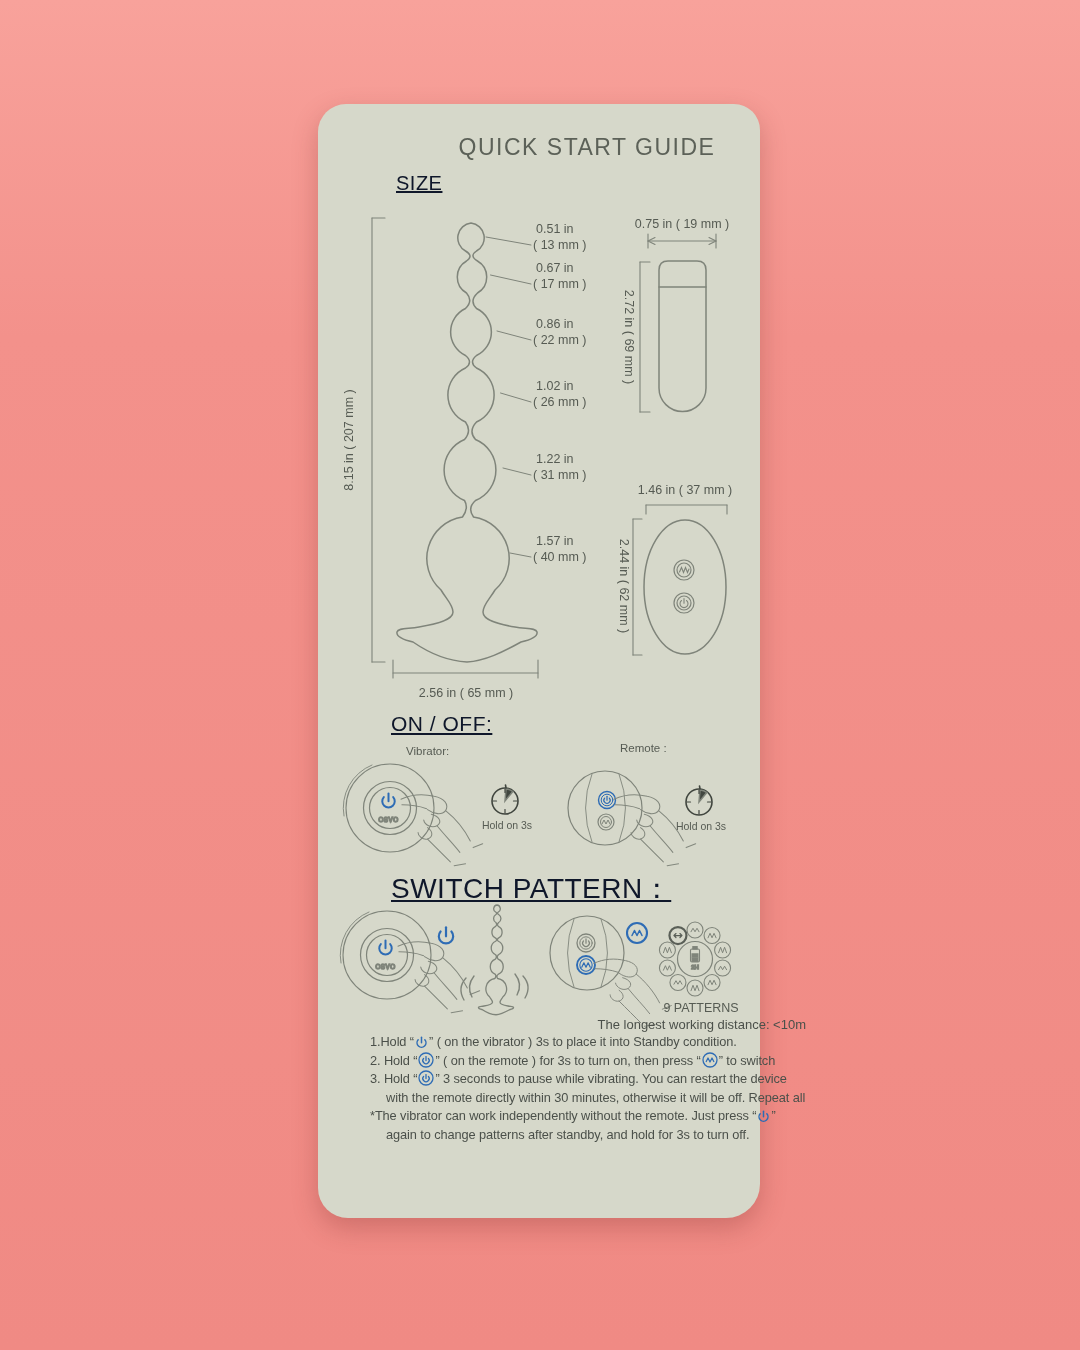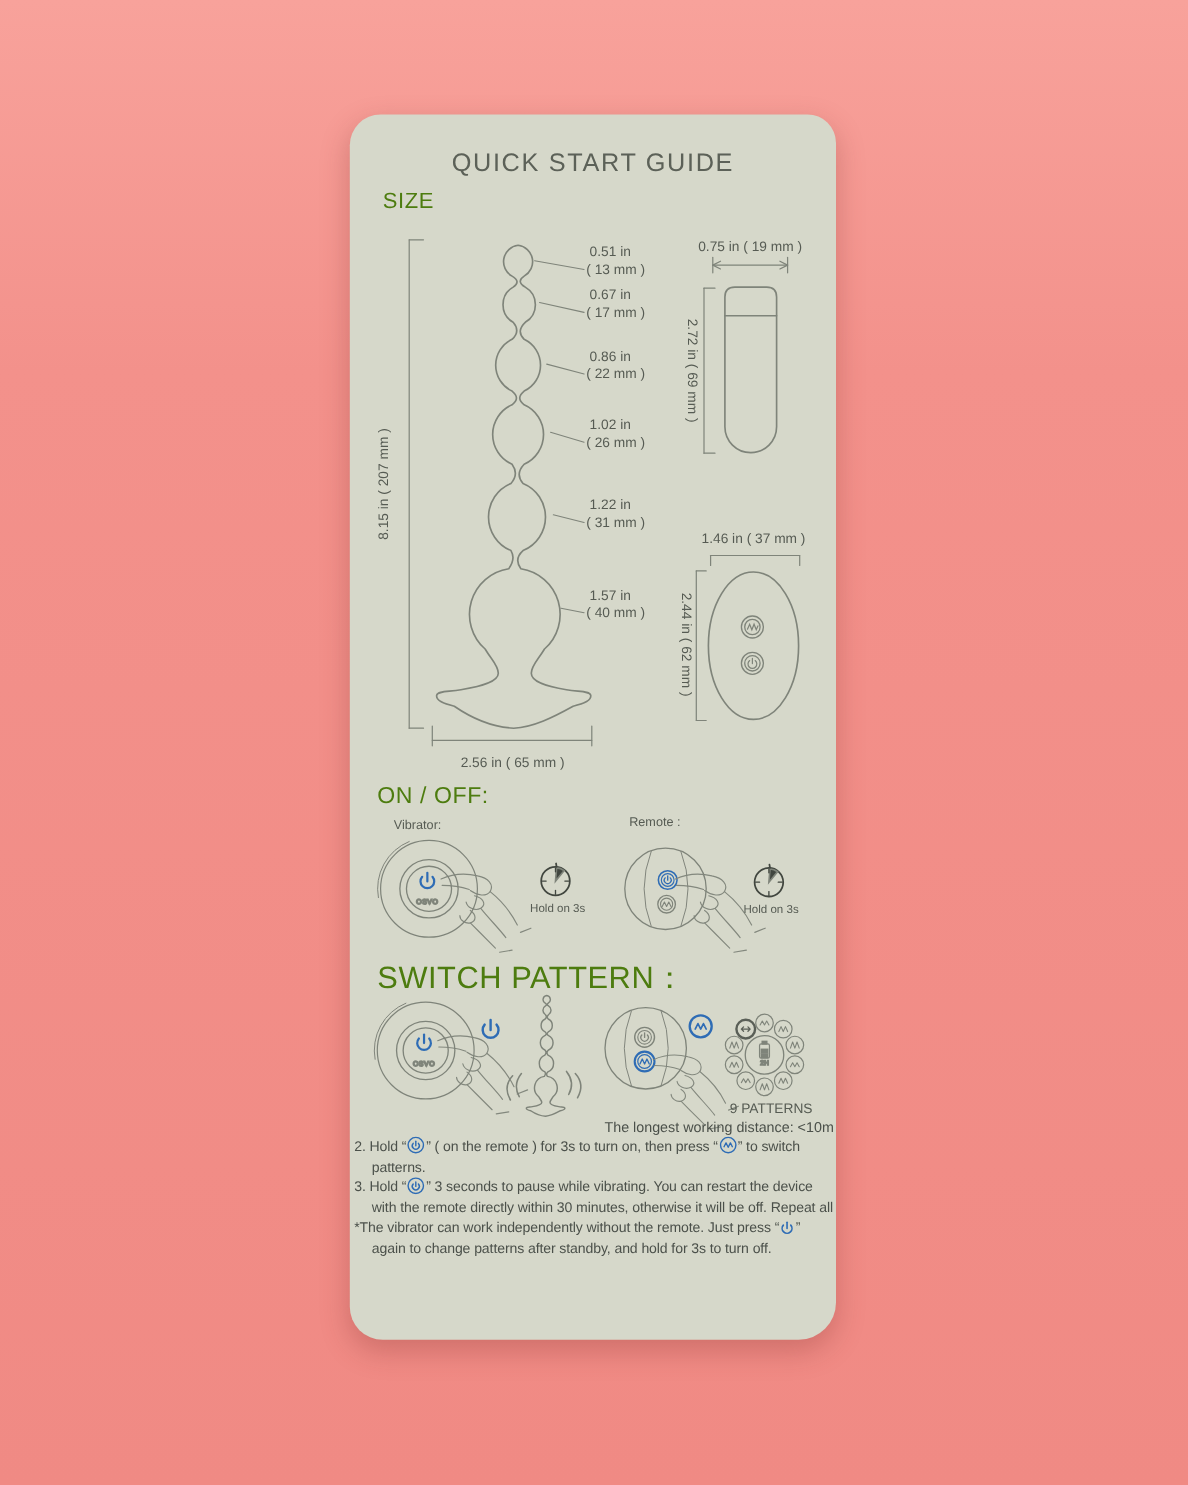--- a/index.html
+++ b/index.html
@@ -7,24 +7,24 @@
     width:1080px;height:1350px;position:relative;overflow:hidden;
     background:linear-gradient(180deg,#f8a29b 0%,#f3918b 25%,#f08a84 100%);
     font-family:"Liberation Sans",sans-serif;
   }
   .card{
     position:absolute;left:318px;top:104px;width:442px;height:1114px;
     background:#d6d8ca;border-radius:28px 26px 34px 30px;
     box-shadow:0 10px 26px rgba(120,40,36,.28);
   }
   #overlay{position:absolute;left:0;top:0;}
-  .abs{position:absolute;white-space:nowrap;}
+  .abs{position:absolute;white-space:nowrap;padding-left:48px;}
   .title{left:318px;top:134px;width:442px;text-align:center;
     font-size:23px;letter-spacing:1.5px;color:#5c6158;}
-  .h2{font-size:20px;color:#4d7c0f;letter-spacing:.5px;}
+  .h2{font-size:20px;color:#0f172a;letter-spacing:.5px;text-decoration:underline;}
   .size-h{left:348px;top:172px;}
   .onoff-h{left:343px;top:712px;font-size:21px;}
   .switch-h{left:343px;top:870px;font-size:28px;}
   .mini-label{font-size:11.5px;color:#565b53;}
   .vib-label{left:358px;top:745px;}
   .rem-label{left:572px;top:742px;}
   .distance{left:430px;top:1017px;width:328px;text-align:right;
     font-size:13px;color:#4b504a;}
   #instructions{left:322px;top:1033px;font-size:12.8px;color:#4b504a;
     letter-spacing:-.1px;}
@@ -365,29 +365,32 @@
 </svg>
 
 <div class="abs title">QUICK START GUIDE</div>
 <div class="abs h2 size-h">SIZE</div>
 <div class="abs h2 onoff-h">ON / OFF:</div>
 <div class="abs mini-label vib-label">Vibrator:</div>
 <div class="abs mini-label rem-label">Remote :</div>
 <div class="abs h2 switch-h">SWITCH PATTERN：</div>
 <div class="abs distance">The longest working distance: &lt;10m</div>
 <div class="abs" id="instructions">
+    <div class="iline">1.Hold  “<span class="inline-icon"><svg width="13" height="14" viewBox="0 0 14 14">
+          <path d="M 3.4000000000000004,4.6 A 4.8 4.8 0 1 0 10.6,4.6" stroke="#2e6cb5" stroke-width="1.6" fill="none" stroke-linecap="round"></path>
+          <line x1="7" y1="1.7999999999999998" x2="7" y2="7.8" stroke="#2e6cb5" stroke-width="1.6" stroke-linecap="round"></line>
+        </svg></span>”  ( on the vibrator ) 3s to place it into Standby condition.</div>
     <div class="iline">2. Hold  “<span class="inline-icon"><svg width="16" height="16" viewBox="0 0 16 16">
       <circle cx="8" cy="8" r="7" stroke="#2e6cb5" stroke-width="1.3" fill="none"></circle>
       <path d="M 5.6240000000000006,6.420000000000001 A 3.1679999999999997 3.1679999999999997 0 1 0 10.376,6.420000000000001" stroke="#2e6cb5" stroke-width="1.3" fill="none" stroke-linecap="round"></path>
           <line x1="8" y1="4.572000000000001" x2="8" y2="8.532" stroke="#2e6cb5" stroke-width="1.3" stroke-linecap="round"></line>
         </svg></span>”  ( on the remote ) for 3s to turn on, then press  “<span class="inline-icon"><svg width="16" height="16" viewBox="0 0 16 16">
       <circle cx="8" cy="8" r="7" stroke="#2e6cb5" stroke-width="1.3" fill="none"></circle>
       <polyline points="4,10 6,6 8,10 10,6 12,10" stroke="#2e6cb5" stroke-width="1.2" fill="none" stroke-linejoin="round"></polyline>
         </svg></span>”  to switch</div>
-    <div class="iline indent">patterns.</div>
     <div class="iline">3. Hold  “<span class="inline-icon"><svg width="16" height="16" viewBox="0 0 16 16">
       <circle cx="8" cy="8" r="7" stroke="#2e6cb5" stroke-width="1.3" fill="none"></circle>
       <path d="M 5.6240000000000006,6.420000000000001 A 3.1679999999999997 3.1679999999999997 0 1 0 10.376,6.420000000000001" stroke="#2e6cb5" stroke-width="1.3" fill="none" stroke-linecap="round"></path>
           <line x1="8" y1="4.572000000000001" x2="8" y2="8.532" stroke="#2e6cb5" stroke-width="1.3" stroke-linecap="round"></line>
         </svg></span>”  3 seconds to pause while vibrating. You can restart the device</div>
     <div class="iline indent">with the remote directly within 30 minutes, otherwise it will be off. Repeat all</div>
     <div class="iline">*The vibrator can work independently without the remote. Just press   “<span class="inline-icon"><svg width="13" height="14" viewBox="0 0 14 14">
           <path d="M 3.4000000000000004,4.6 A 4.8 4.8 0 1 0 10.6,4.6" stroke="#2e6cb5" stroke-width="1.6" fill="none" stroke-linecap="round"></path>
           <line x1="7" y1="1.7999999999999998" x2="7" y2="7.8" stroke="#2e6cb5" stroke-width="1.6" stroke-linecap="round"></line>
         </svg></span>”</div>

